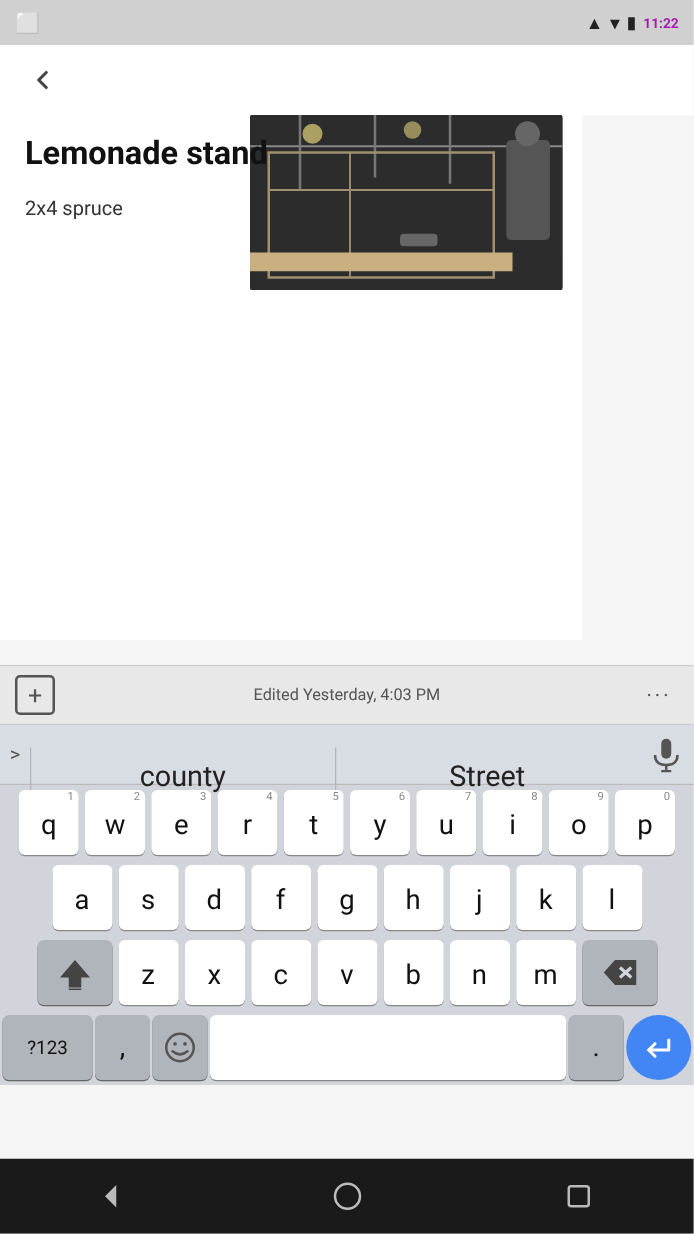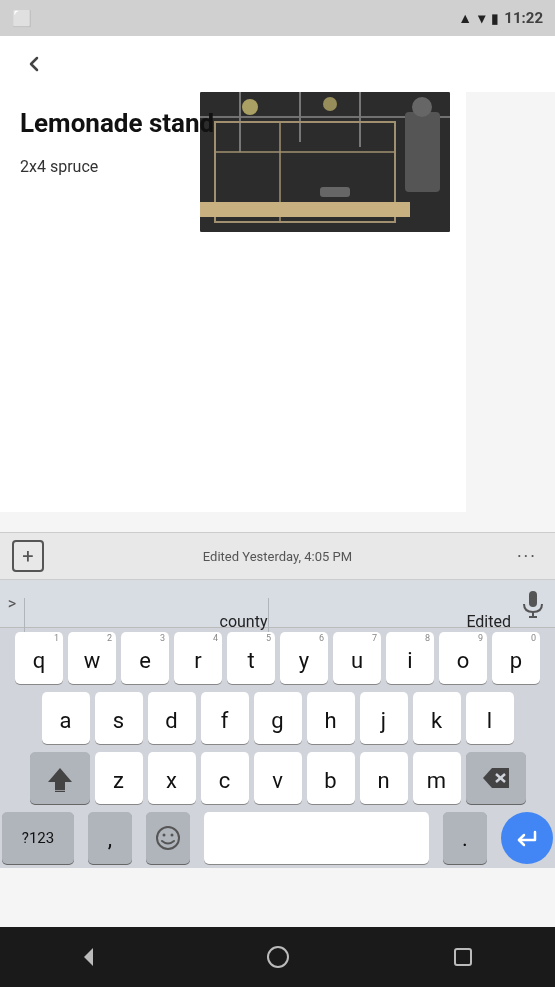--- a/index.html
+++ b/index.html
@@ -155,22 +155,22 @@
       align-items: center;
       justify-content: center;
       color: #555;
       font-size: 16px;
     }
     .suggestion-item {
       flex: 1;
       height: 48px;
       display: flex;
       align-items: center;
-      justify-content: flex-end;
-      font-size: 16px;
+      justify-content: center;
+      font-size: 23px;
       color: #222;
       cursor: pointer;
       border-left: 1px solid #b0b5bc;
       margin-top: 36px;
     }
     .suggestion-item:first-of-type { border-left: none; }
     .mic-btn {
       width: 44px;
       height: 48px;
       display: flex;
@@ -269,21 +269,21 @@
 <body>
 
 <div id="status-bar">
   <div class="status-left">
     <span style="font-size:16px; color:#333;">⬜</span>
   </div>
   <div class="status-right">
     <span style="font-size:14px; color:#222;">▲</span>
     <span style="font-size:14px; color:#222;">▾</span>
     <span style="font-size:13px;">▮</span>
-    <span style="font-size:15px; font-weight:bold; color:#404040;">11:22</span>
+    <span style="font-size:11px; font-weight:bold; color:#a21caf;">11:22</span>
   </div>
 </div>
 
 <div id="main-content">
 
   <div id="toolbar">
     <div class="back-btn">
       <svg width="24" height="24" viewBox="0 0 24 24" fill="none" stroke="#444" stroke-width="2.5" stroke-linecap="round" stroke-linejoin="round">
         <polyline points="15 18 9 12 15 6"></polyline>
       </svg>
@@ -324,35 +324,35 @@
   <div id="note-area">
     <div class="note-title">Lemonade stand</div>
     <div class="note-body">
       <div>2x4 spruce</div>
     </div>
   </div>
 </div>
 
 <div id="bottom-bar">
   <div class="plus-btn">+</div>
-  <span class="edit-status">Edited Yesterday, 4:05 PM</span>
+  <span class="edit-status">Edited Yesterday, 4:03 PM</span>
   <div class="more-btn">···</div>
 </div>
 
 <div id="keyboard">
 
   <div id="suggestions-row">
     <div class="suggestion-arrow">
       <span>&gt;</span>
     </div>
     <div class="suggestion-item">
       <span>county</span>
     </div>
     <div class="suggestion-item">
-      <span>Edited</span>
+      <span>Street</span>
     </div>
     <div class="mic-btn">
       <svg width="22" height="28" viewBox="0 0 22 28" fill="none">
         <rect x="7" y="1" width="8" height="16" rx="4" fill="#555"></rect>
         <path d="M2 14 Q2 22 11 22 Q20 22 20 14" stroke="#555" stroke-width="2" fill="none"></path>
         <line x1="11" y1="22" x2="11" y2="27" stroke="#555" stroke-width="2"></line>
         <line x1="7" y1="27" x2="15" y2="27" stroke="#555" stroke-width="2"></line>
       </svg>
     </div>
   </div>
@@ -460,21 +460,21 @@
     </div>
     <div class="key key-fn key-backspace">
       <svg width="28" height="22" viewBox="0 0 28 22" fill="none">
         <path d="M10 1 L1 11 L10 21 L27 21 L27 1 Z" fill="#444"></path>
         <line x1="14" y1="7" x2="23" y2="15" stroke="#d1d5db" stroke-width="2.5"></line>
         <line x1="23" y1="7" x2="14" y2="15" stroke="#d1d5db" stroke-width="2.5"></line>
       </svg>
     </div>
   </div>
 
-  <div class="key-row" style="gap:14px;align-items:flex-end;">
+  <div class="key-row" style="gap:2px;align-items:flex-end;">
     <div class="key key-fn key-num" style="display:flex;align-items:center;justify-content:center;">
       <span style="font-size:15px;color:#111;">?123</span>
     </div>
     <div class="key key-fn key-comma" style="display:flex;align-items:center;justify-content:center;">
       <span style="font-size:22px;color:#111;">,</span>
     </div>
     <div class="key key-fn key-emoji" style="display:flex;align-items:center;justify-content:center;">
       <svg width="26" height="26" viewBox="0 0 26 26" fill="none">
         <circle cx="13" cy="13" r="11" stroke="#555" stroke-width="2"></circle>
         <circle cx="9" cy="10" r="1.5" fill="#555"></circle>

